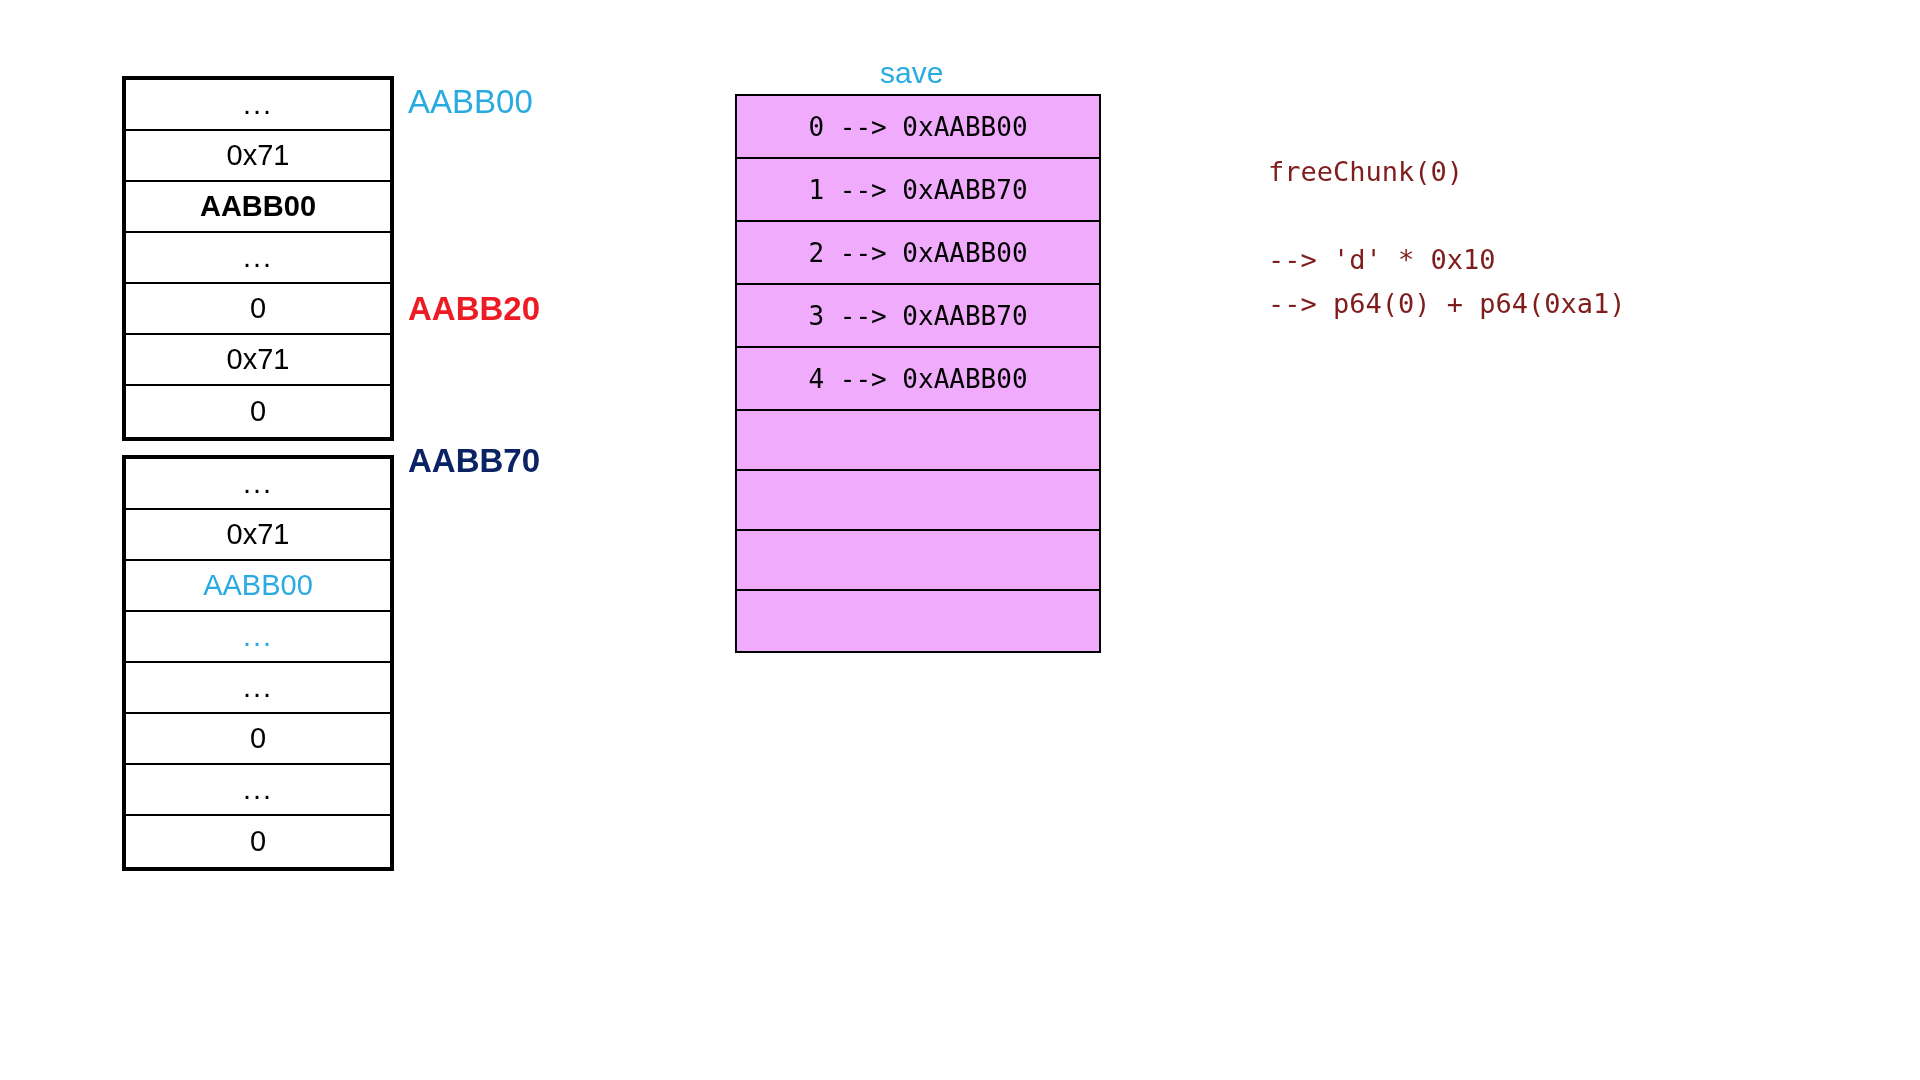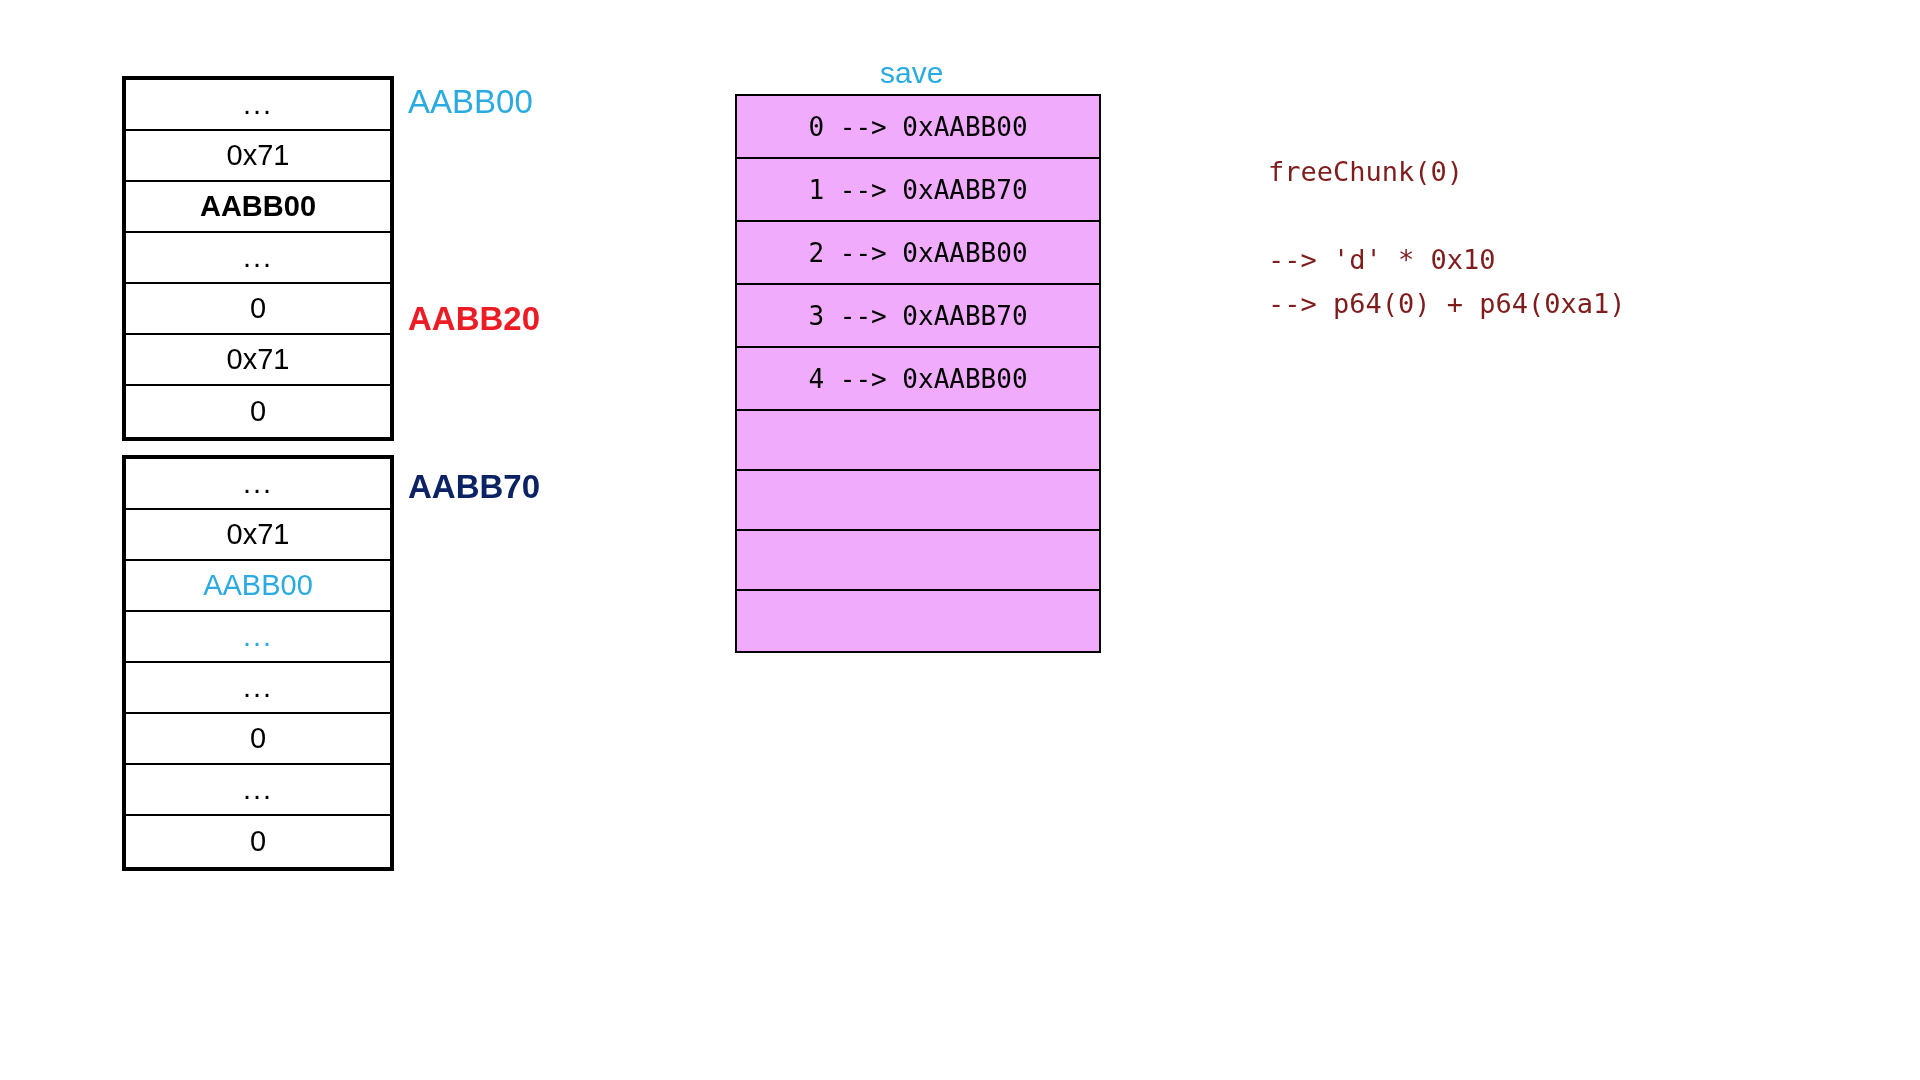--- a/index.html
+++ b/index.html
@@ -47,22 +47,22 @@
 
   
   .addr-label {
     position: absolute;
     font-family: "Liberation Sans", sans-serif;
     font-size: 33px;
     line-height: 1;
     white-space: nowrap;
   }
   #addr-label-aabb00 { left: 408px; top: 85px;  color: #29abe2; font-weight: normal; }
-  #addr-label-aabb20 { left: 408px; top: 302px; color: #ed1c24; font-weight: bold; }
-  #addr-label-aabb70 { left: 408px; top: 470px; color: #0b2265; font-weight: bold; }
+  #addr-label-aabb20 { left: 408px; top: 292px; color: #ed1c24; font-weight: bold; }
+  #addr-label-aabb70 { left: 408px; top: 444px; color: #0b2265; font-weight: bold; }
 
   
   #save-title {
     position: absolute;
     left: 880px;
     top: 58px;
     color: #29abe2;
     font-size: 30px;
     font-family: "Liberation Sans", sans-serif;
     line-height: 1;

